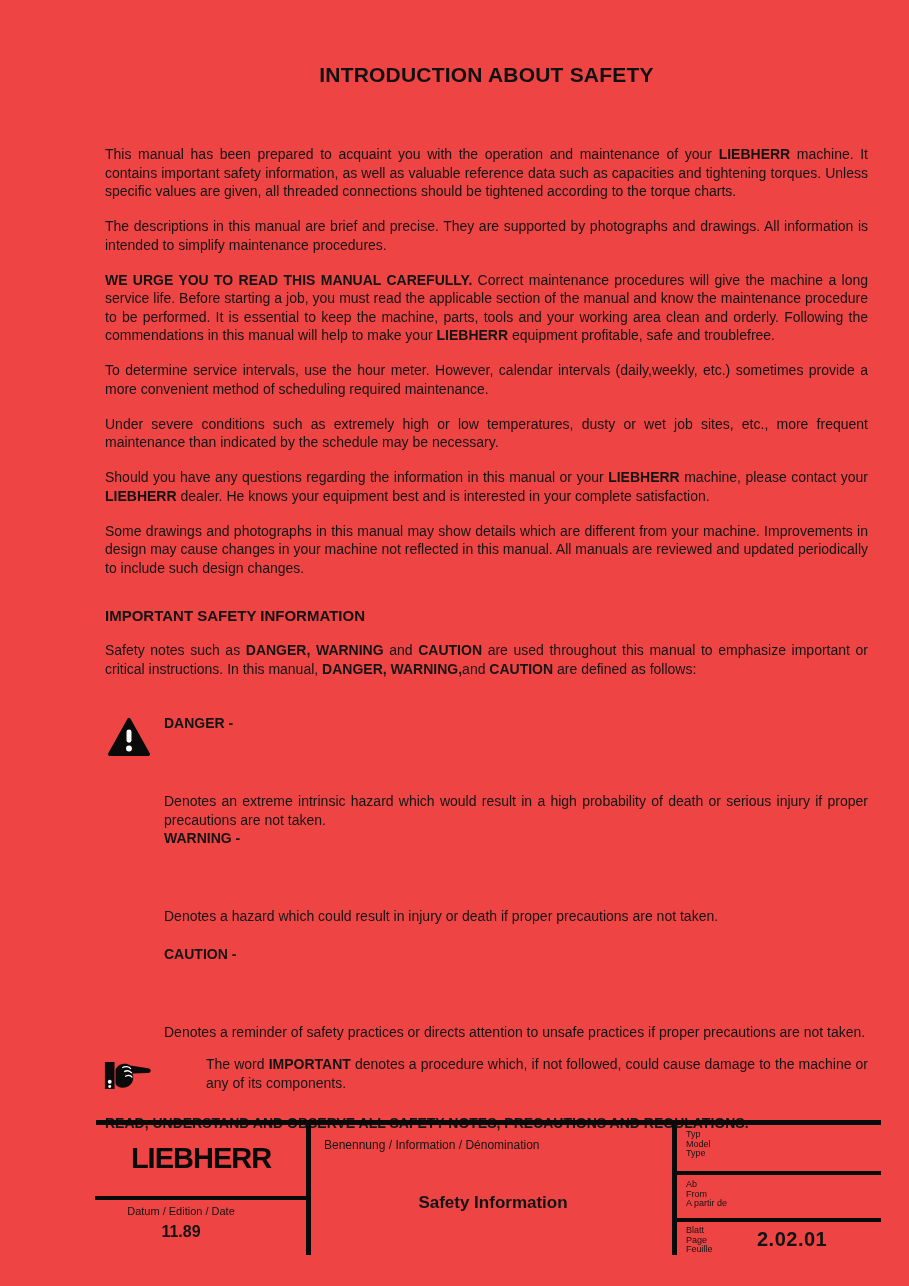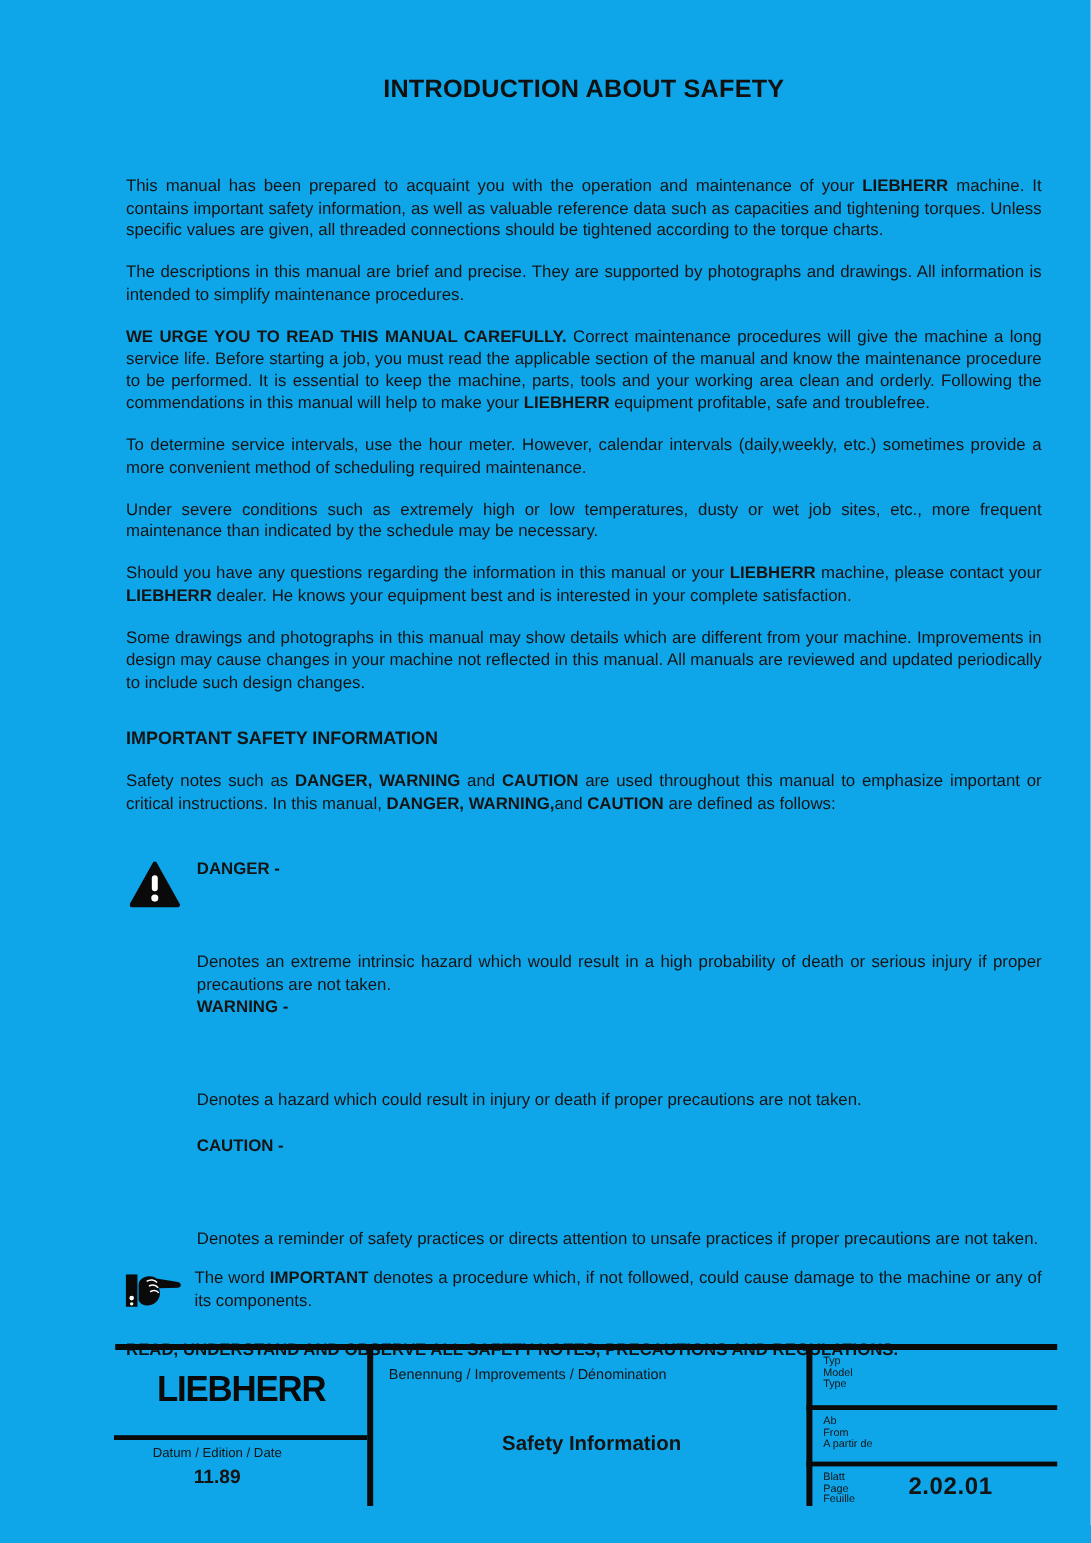--- a/index.html
+++ b/index.html
@@ -3,21 +3,21 @@
 <meta charset="utf-8">
 <style>
   html, body { margin: 0; padding: 0; background: #ffffff; }
   body {
     width: 909px; height: 1286px;
     font-family: "Liberation Sans", "DejaVu Sans", sans-serif;
     color: #141414;
     overflow: hidden;
     position: relative;
   }
-  .page { position: absolute; inset: 0; background: #0ea5e9; }
+  .page { position: absolute; inset: 0; background: #ef4444; }
 
   
   .content { padding: 62px 41px 0 105px; }
   .doc-title {
     margin: 0 0 57px 0;
     font-size: 21px; font-weight: bold; letter-spacing: 0.2px;
     text-align: center; line-height: 26px; color: #111;
   }
   .content p.body-par {
     margin: 0 0 16.5px 0;
@@ -34,21 +34,21 @@
   
   .defs { position: relative; padding-left: 59px; margin-top: 36px; }
   .tri-icon { position: absolute; left: 3px; top: 3px; }
   .def-row { display: flex; font-size: 14px; line-height: 18.5px; flex-direction: column; }
   .def-label { width: 78px; flex: 0 0 78px; font-weight: bold; }
   .def-text { flex: 1; text-align: justify; }
   .def-gap { height: 19px; }
 
   .important-row { display: flex; margin-top: 14px; }
   .hand-cell { flex: 0 0 59px; margin-left: -2px; padding-top: 4px; }
-  .important-text { flex: 1; font-size: 14px; line-height: 18.5px; text-align: justify; }
+  .important-text { flex: 1; font-size: 14px; line-height: 18.5px; text-align: justify; margin-left: 44px; }
 
   .closing-line {
     margin-top: 18px;
     font-size: 14px; font-weight: bold; line-height: 18px;
   }
 
   
   .footer { position: absolute; left: 0; top: 1110px; width: 909px; height: 176px; }
   .ln { position: absolute; background: #0a0a0a; }
   .ft-text { position: absolute; }
@@ -138,21 +138,21 @@
     <div class="ln" style="left:306px; top:10px; width:5px; height:135px;"></div>
     <div class="ln" style="left:672px; top:10px; width:5px; height:135px;"></div>
     <div class="ln" style="left:95px; top:86px; width:211px; height:4px;"></div>
     <div class="ln" style="left:672px; top:61px; width:209px; height:4px;"></div>
     <div class="ln" style="left:672px; top:108px; width:209px; height:4px;"></div>
 
     <div class="logo-text">LIEBHERR</div>
     <div class="ft-text date-label">Datum / Edition / Date</div>
     <div class="ft-text date-value">11.89</div>
 
-    <div class="ft-text name-label">Benennung / Improvements / Dénomination</div>
+    <div class="ft-text name-label">Benennung / Information / Dénomination</div>
     <div class="ft-text doc-name">Safety Information</div>
 
     <div class="ft-text tri-label model-label">Typ
 Model
 Type</div>
     <div class="ft-text tri-label from-label">Ab
 From
 A partir de</div>
     <div class="ft-text tri-label sheet-label">Blatt
 Page

